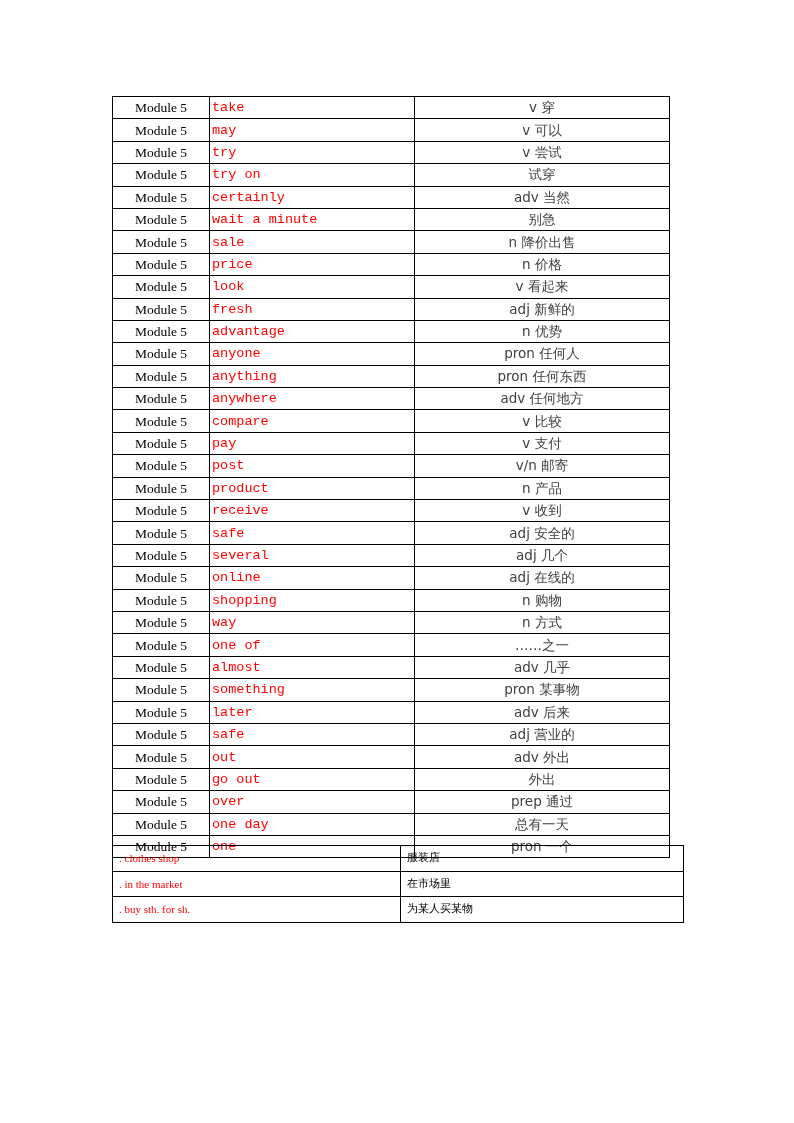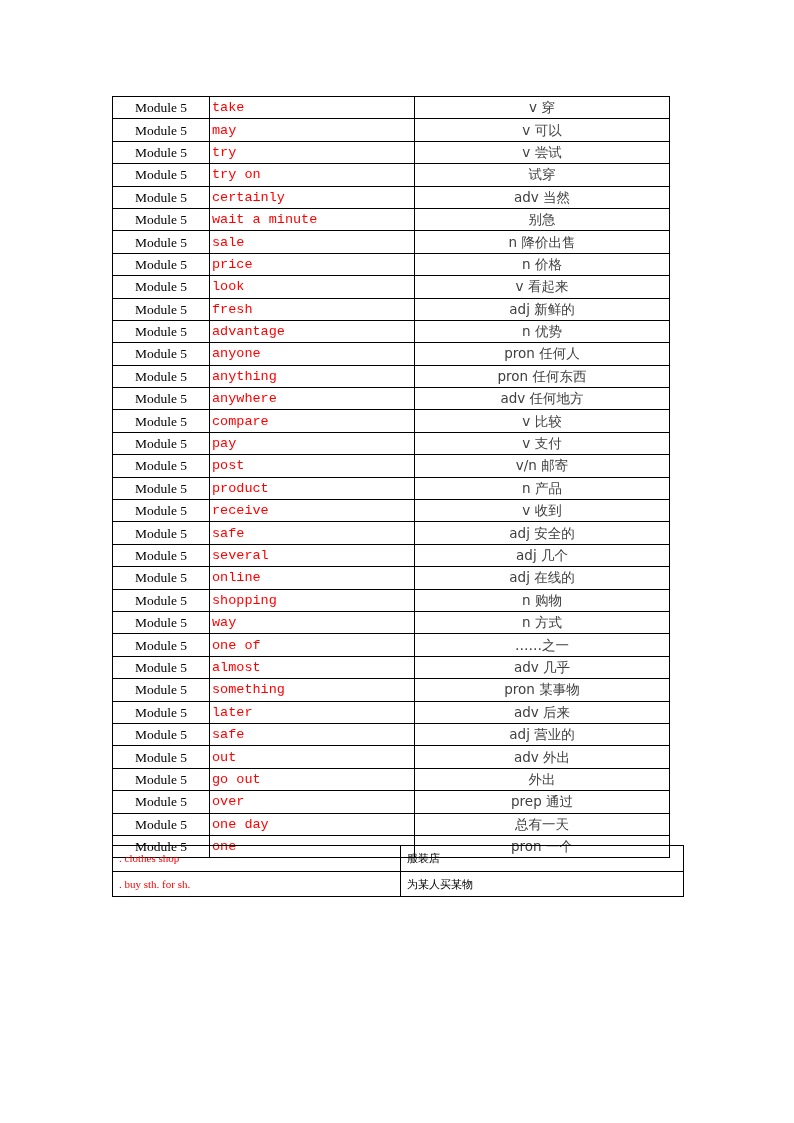--- a/index.html
+++ b/index.html
@@ -76,21 +76,21 @@
   .col-phrase {
     width: 275px;
     text-align: left;
     color: #ff0000;
     padding-left: 14px;
   }
   .col-phrase-mean {
     width: 270px;
     text-align: left;
     color: #000000;
-    font-family: Liberation Serif, serif;
+    font-family: Liberation Mono, monospace;
     font-size: 13px;
     padding-left: 8px;
   }
 </style>
 </head>
 <body>
 
 <div class="page">
 
   <table class="vocab-table">
@@ -268,19 +268,23 @@
       </tbody>
   </table>
 
   <table class="phrase-table">
     <tbody>
         <tr>
           <td class="col-phrase">. clothes shop</td>
           <td class="col-phrase-mean">服装店</td>
         </tr>
         <tr>
+          <td class="col-phrase">. in the market</td>
+          <td class="col-phrase-mean">在市场里</td>
+        </tr>
+        <tr>
           <td class="col-phrase">. buy sth. for sh.</td>
           <td class="col-phrase-mean">为某人买某物</td>
         </tr>
       </tbody>
   </table>
 
 </div>
 
 </body></html>

